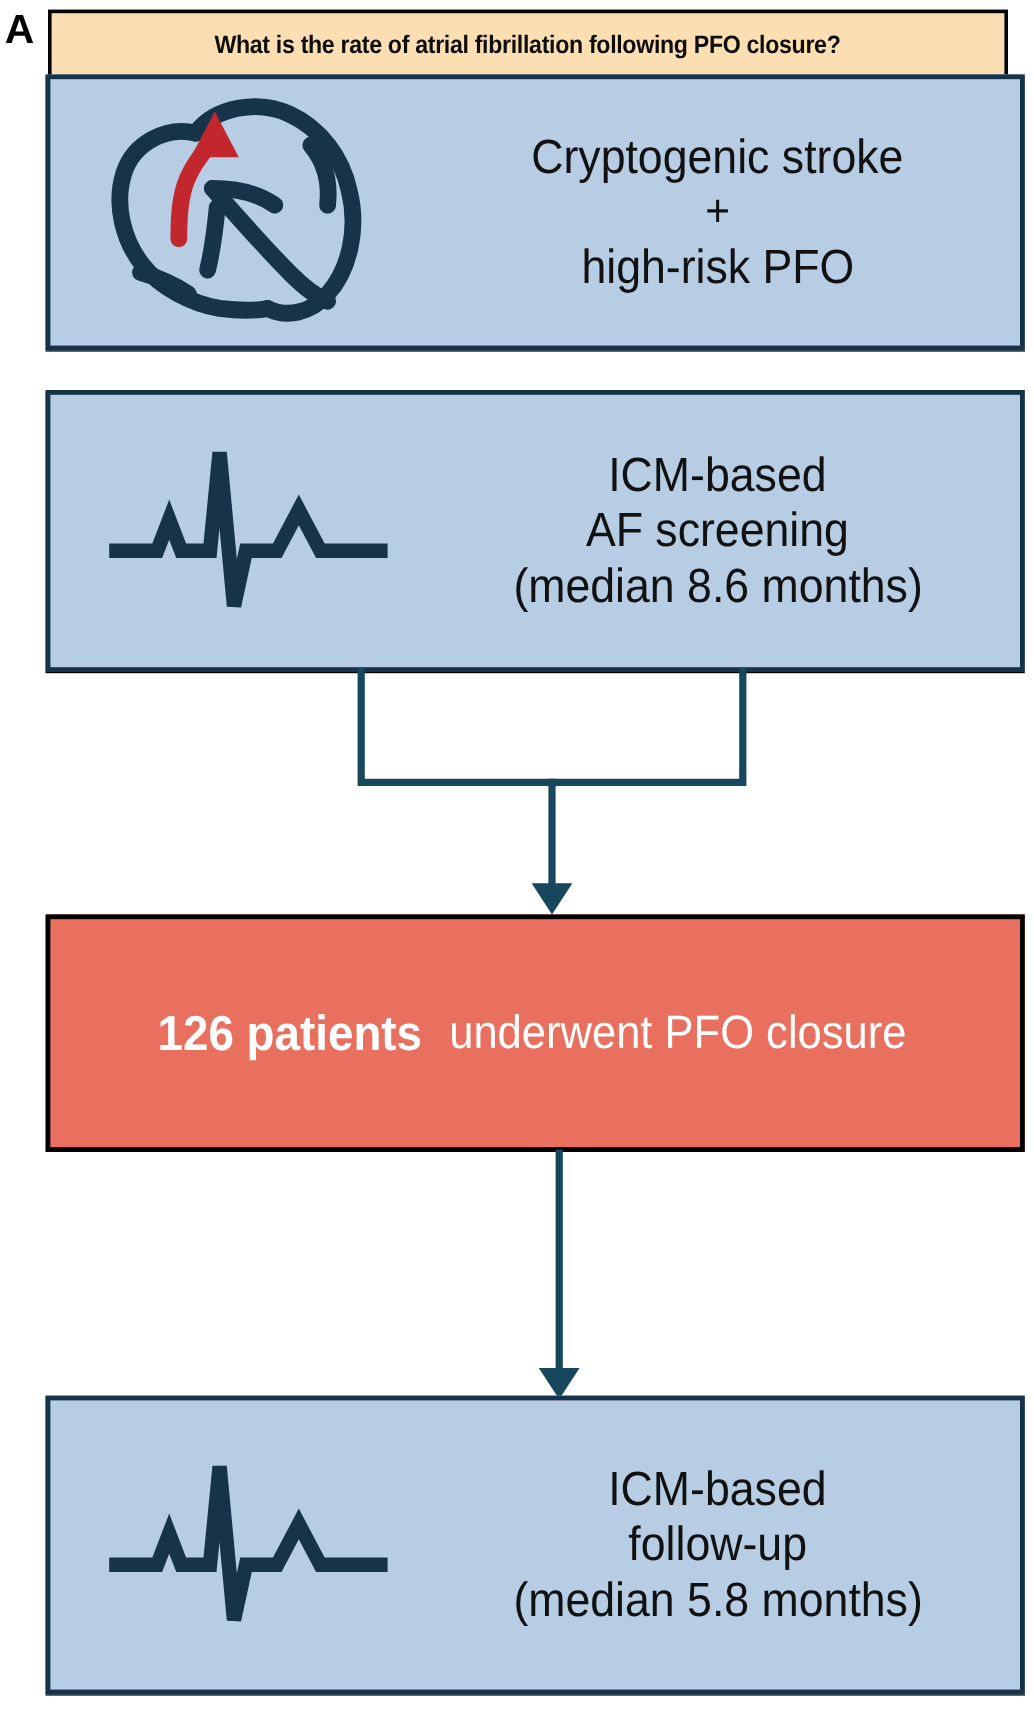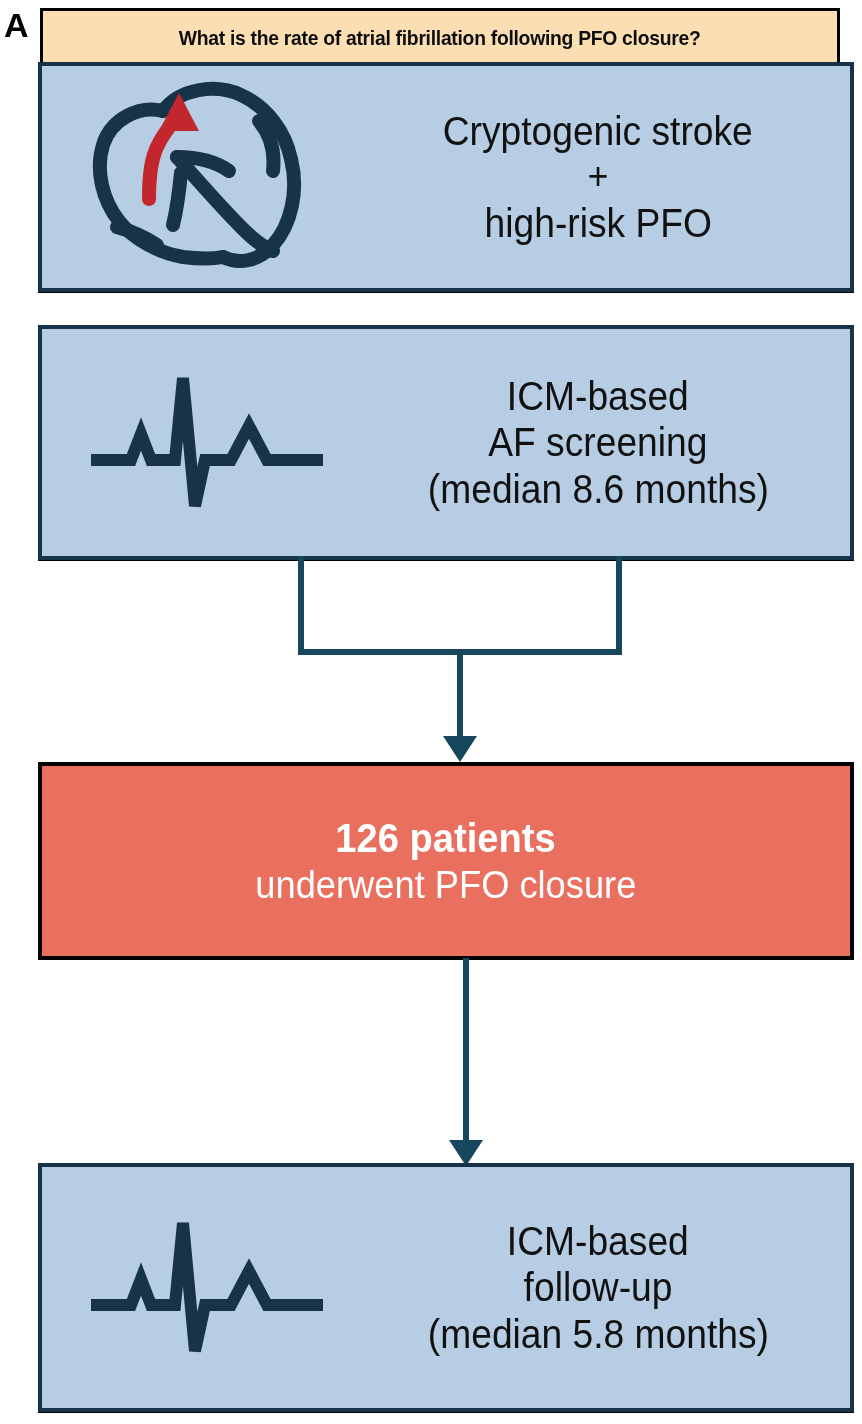--- a/index.html
+++ b/index.html
@@ -197,21 +197,21 @@
   <svg width="360" height="212" viewBox="0 0 360 212" aria-hidden="true">
     <g stroke="#16475c" stroke-width="6" fill="none" stroke-linecap="square">
       <path d="M21 0 L21 96 L339 96 L339 0"></path>
       <path d="M180 96 L180 182"></path>
     </g>
     <polygon points="163,180 197,180 180,206" fill="#16475c"></polygon>
   </svg>
 </div>
 
 <div class="fbox red" id="box-closure">
-  <div style="display:flex;flex-direction:column;align-items:center;justify-content:center;">
+  <div style="display:flex;flex-direction:row;align-items:center;justify-content:center;">
     <div class="redline big">126 patients</div>
     <div class="redline sub">underwent PFO closure</div>
   </div>
 </div>
 
 <div class="connector" id="connector-straight">
   <svg width="72" height="210" viewBox="0 0 72 210" aria-hidden="true">
     <path d="M36 0 L36 184" stroke="#16475c" stroke-width="6" fill="none" stroke-linecap="square"></path>
     <polygon points="19,182 53,182 36,208" fill="#16475c"></polygon>
   </svg>

